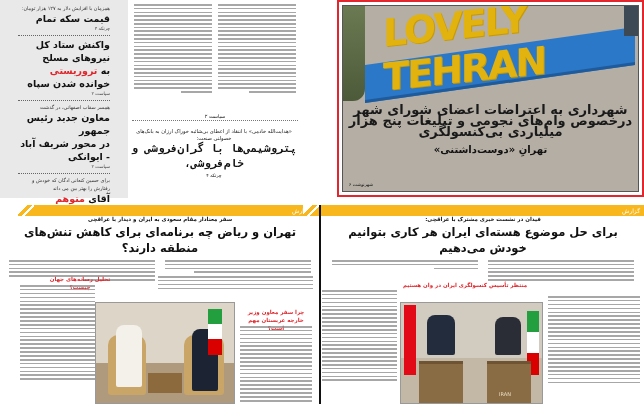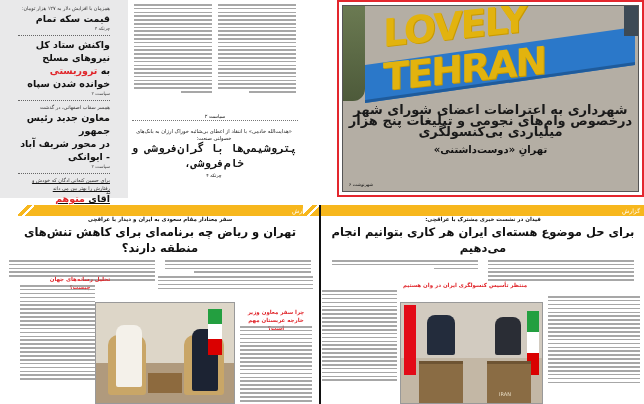--- a/index.html
+++ b/index.html
@@ -2,21 +2,21 @@
 <html><head>
 <meta charset="utf-8">
 <style>
   * { box-sizing: border-box; margin: 0; padding: 0; }
   html, body { width: 644px; height: 404px; overflow: hidden; background: #fff; }
   body { font-family: "DejaVu Sans", sans-serif; color: #111; direction: rtl; position: relative; }
 
   
   .sidebar { position: absolute; left: 0; top: 0; width: 128px; height: 198px; background: #e9e9ea; padding: 2px 18px; }
   .sb-block { border-bottom: 1px dotted #666; padding: 2px 0 3px; }
-  .sb-block:last-child { border-bottom: none; text-decoration: underline; }
+  .sb-block:last-child { border-bottom: none; }
   .sb-kicker { font-size: 5px; color: #333; line-height: 8px; }
   .sb-head { font-size: 9.5px; font-weight: bold; line-height: 13px; }
   .sb-head .red { color: #e0262b; }
   .sb-ref { font-size: 4.5px; color: #444; line-height: 7px; }
 
   
   .midtext { position: absolute; left: 132px; top: 0; width: 166px; height: 125px; }
   .textcols { display: flex; gap: 6px; height: 112px; padding: 0 2px; }
   .textcol { flex: 1; display: flex; flex-direction: column; gap: 2.2px; padding-top: 4px; }
   .tline { height: 1.6px; background: #8a8a8a; opacity: .75; }
@@ -261,21 +261,21 @@
   <div class="chair" style="left:12px; top:32px; width:38px; height:60px;"></div>
   <div class="fig" style="left:20px; top:22px; width:26px; height:62px; background:#f4f1ea;"></div>
   <div class="chair" style="left:88px; top:32px; width:40px; height:60px;"></div>
   <div class="fig" style="left:96px; top:26px; width:26px; height:62px; background:#1c2333;"></div>
   <div class="flag" style="left:112px; top:6px; background:linear-gradient(180deg,#239f40 0 33%,#fff 33% 66%,#da0000 66%);"></div>
   <div style="position:absolute; left:52px; top:70px; width:34px; height:20px; background:#8d6a3e;"></div>
 </div>
 
 <div class="article" style="left:328px;">
   <div class="ar-kicker">فیدان در نشست خبری مشترک با عراقچی:</div>
-  <div class="ar-head">برای حل موضوع هسته‌ای ایران هر کاری بتوانیم انجام می‌دهیم</div>
+  <div class="ar-head">برای حل موضوع هسته‌ای ایران هر کاری بتوانیم خودش می‌دهیم</div>
   <div class="ar-cols">
     <div class="ar-col">
         <div class="tline"></div>
         <div class="tline"></div>
         <div class="tline"></div>
         <div class="tline"></div>
         <div class="tline"></div>
         <div class="tline"></div>
       </div>
     <div class="ar-col">

